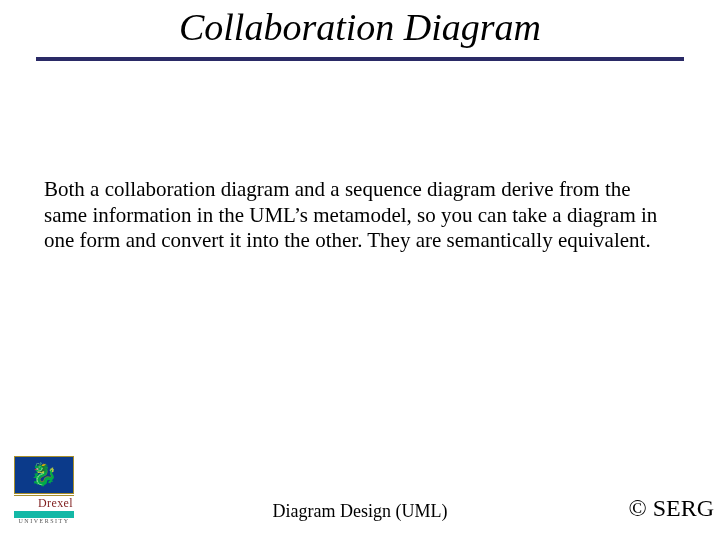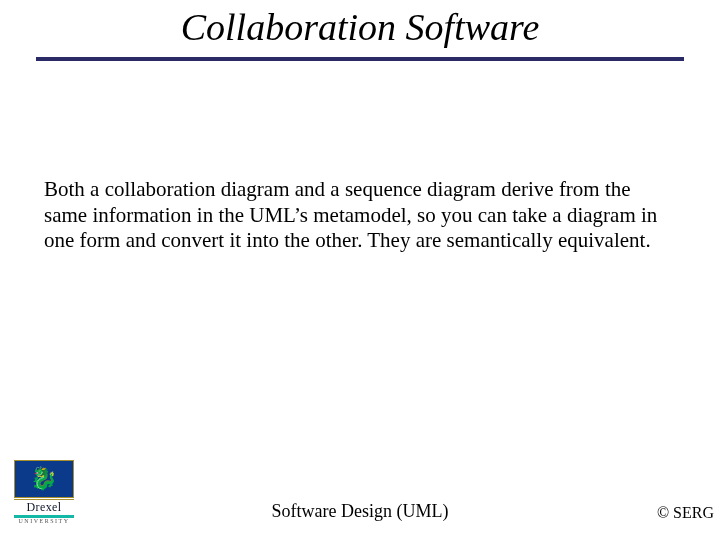--- a/index.html
+++ b/index.html
@@ -6,43 +6,43 @@
   html, body { width: 720px; height: 540px; background: #ffffff; font-family: "Times New Roman", Times, serif; color: #000; overflow: hidden; }
   .slide { position: relative; width: 720px; height: 540px; }
   .title-block { text-align: center; padding-top: 6px; }
   .title-line { font-style: italic; font-size: 38px; line-height: 1.12; }
   .title-rule { margin: 8px 36px 0 36px; border: none; border-top: 4px solid #2a2a66; }
   .body-text { position: absolute; top: 177px; left: 44px; right: 44px; font-size: 21px; line-height: 1.22; }
   .footer { position: absolute; left: 0; right: 0; bottom: 10px; height: 60px; }
   .logo { position: absolute; left: 14px; bottom: 6px; width: 60px; }
   .logo-box { width: 60px; height: 38px; background: #0b3a8a; border: 1px solid #a88f2b; display: flex; align-items: center; justify-content: center; }
   .dragon { font-size: 22px; color: #e6b92e; line-height: 1; }
-  .logo-word { margin-top: 1px; font-family: Georgia, "Times New Roman", serif; font-size: 12px; letter-spacing: 0.4px; color: #0f172a; text-align: center; border-top: 1px solid #a88f2b; border-bottom: 3px solid #14b8a6; padding: 0 1px; }
+  .logo-word { margin-top: 1px; font-family: Georgia, "Times New Roman", serif; font-size: 12px; letter-spacing: 0.4px; color: #7f1d1d; text-align: right; border-top: 1px solid #a88f2b; border-bottom: 7px solid #14b8a6; padding: 0 1px; }
   .logo-sub { font-size: 6px; letter-spacing: 1.5px; color: #555; text-align: center; }
   .footer-center { position: absolute; left: 0; right: 0; bottom: 8px; text-align: center; font-size: 18px; }
-  .footer-right { position: absolute; right: 6px; bottom: 8px; font-size: 16px; }
+  .footer-right { position: absolute; right: 6px; bottom: 8px; font-size: 24px; }
 </style>
 </head>
 <body>
 <div class="slide">
 
   <div class="title-block">
-    <div class="title-line">Collaboration Software</div>
+    <div class="title-line">Collaboration Diagram</div>
     <hr class="title-rule">
   </div>
 
   <div class="body-text">
     <p>Both a  collaboration diagram and a sequence diagram derive from the same information in the UML’s metamodel, so you can take a diagram in one form and convert it into the other. They are semantically equivalent.</p>
   </div>
 
   <div class="footer">
     <div class="logo">
       <div class="logo-box">
         <span class="dragon">🐉</span>
       </div>
       <div class="logo-word">Drexel</div>
       <div class="logo-sub">UNIVERSITY</div>
     </div>
-    <div class="footer-center">Software Design (UML)</div>
+    <div class="footer-center">Diagram Design (UML)</div>
     <div class="footer-right">© SERG</div>
   </div>
 
 </div>
 
 </body></html>

